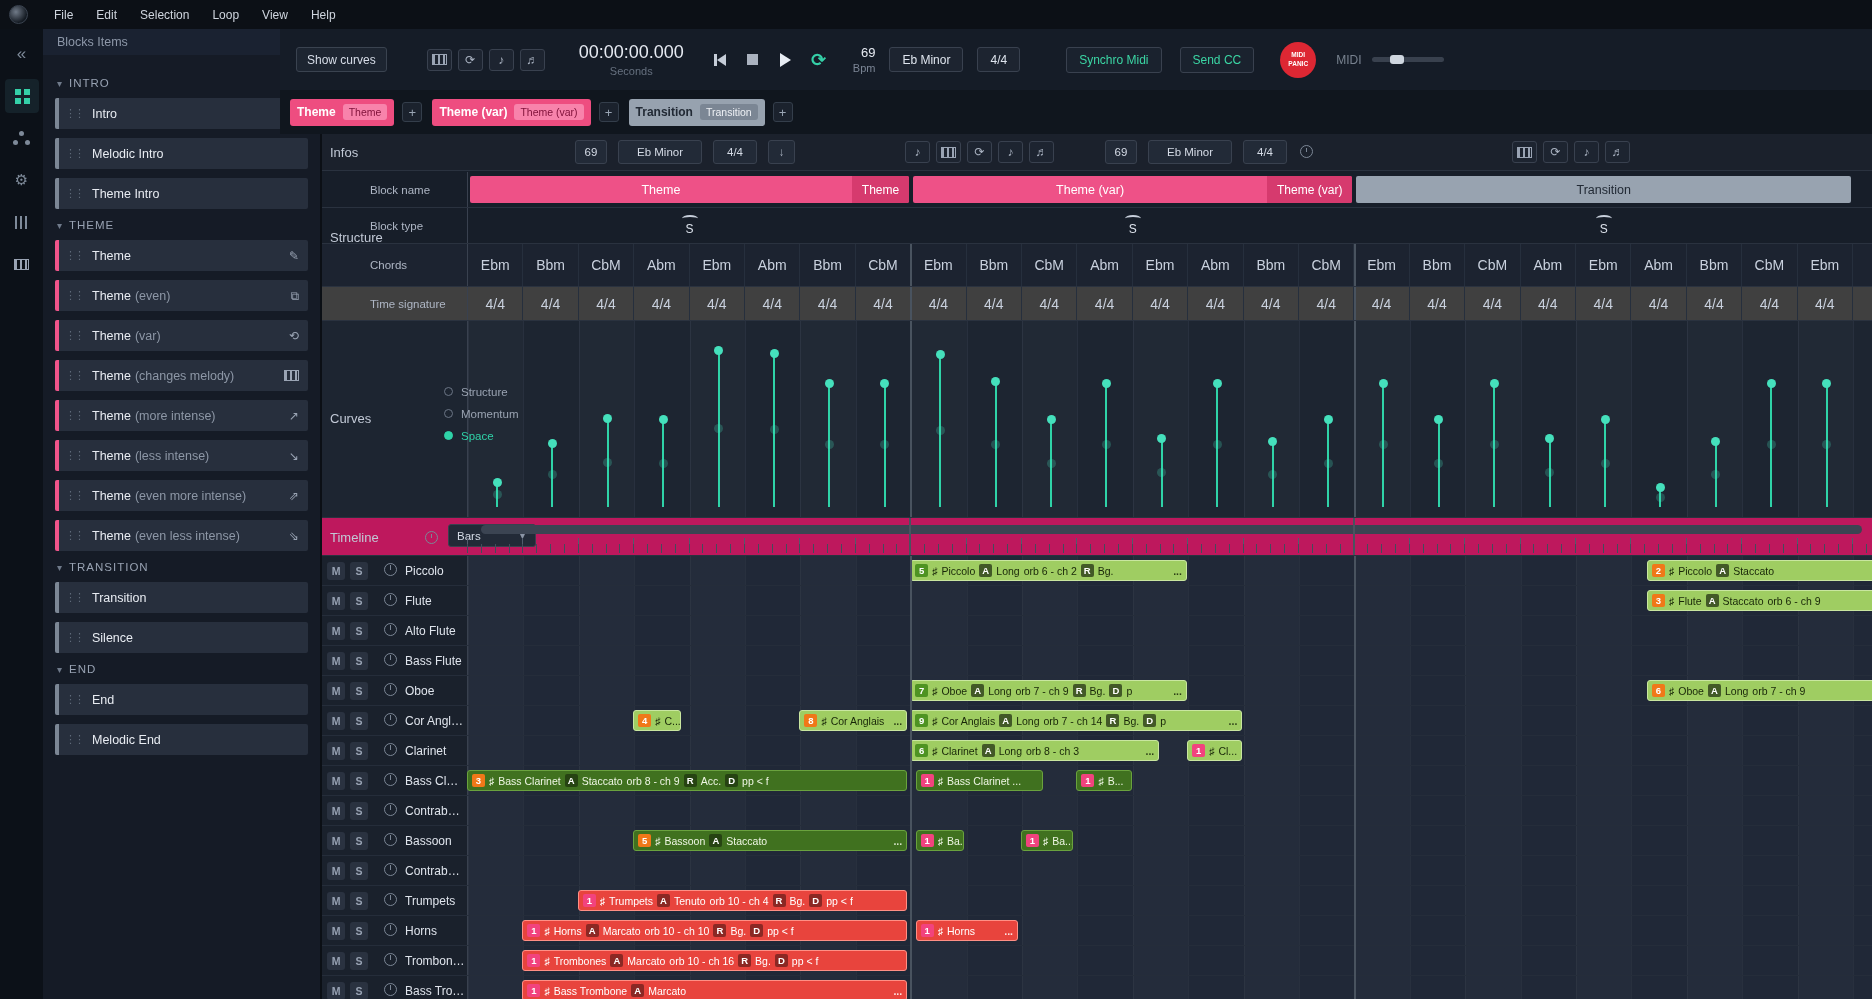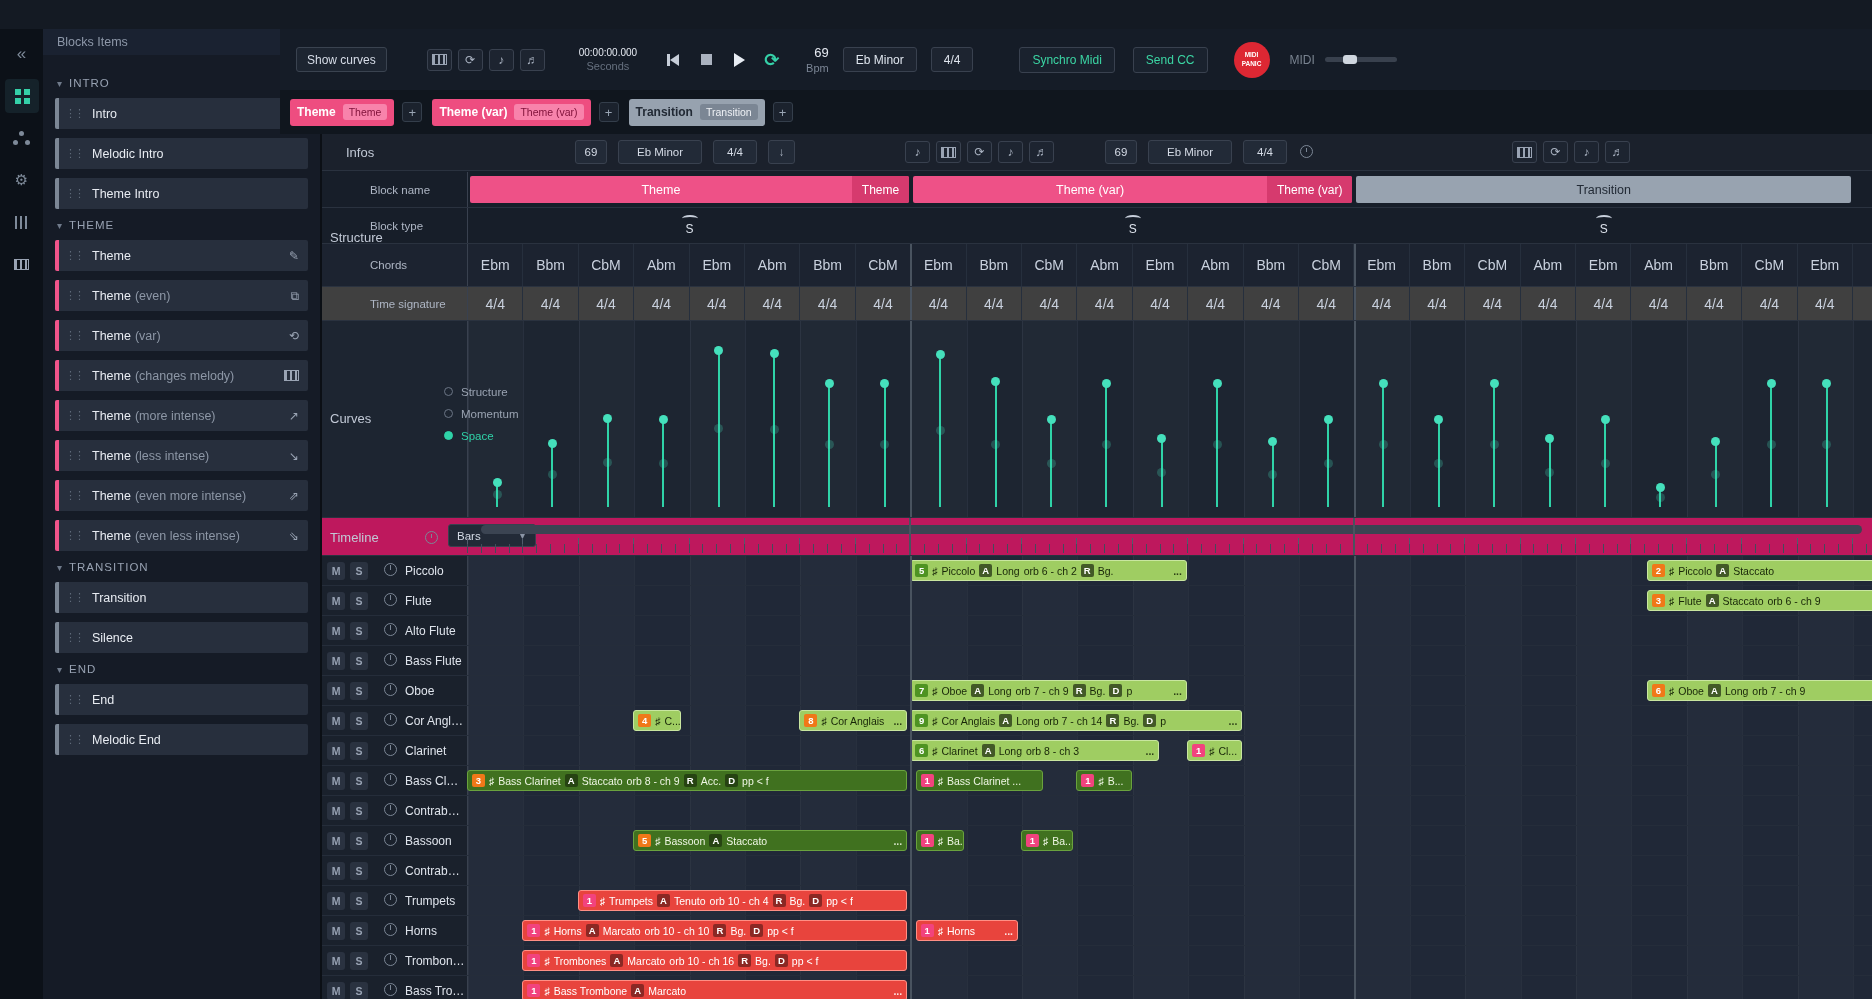--- a/index.html
+++ b/index.html
@@ -32,21 +32,21 @@
 
   
   #toolbar{position:absolute;left:280px;top:29px;right:0;height:61px;background:#151c27;
            display:flex;align-items:center;z-index:20;}
   .tbtn{margin-left:16px;height:25px;padding:0 10px;border:1px solid #3a4350;border-radius:3px;
         background:#1d2531;display:flex;align-items:center;color:#d7dde8;font-size:12px;}
   .ticons{display:flex;gap:6px;margin-left:40px;}
   .ibox{width:25px;height:22px;border:1px solid #39414f;border-radius:3px;background:#1d2430;
         display:flex;align-items:center;justify-content:center;color:#aab3c2;font-size:12px;}
   .timebox{margin-left:34px;text-align:center;}
-  .tval{color:#e6eaf2;font-size:10px;}
+  .tval{color:#e6eaf2;font-size:18px;}
   .tunit{color:#66707f;font-size:11px;margin-top:2px;}
   .transport{display:flex;align-items:center;gap:13px;margin-left:26px;}
   .tp{display:flex;align-items:center;justify-content:center;width:20px;height:20px;}
   .i-bar{width:2.5px;height:12px;background:#c6cdd8;display:inline-block;}
   .i-tri-l{width:0;height:0;border-top:6px solid transparent;border-bottom:6px solid transparent;
            border-right:9px solid #c6cdd8;display:inline-block;}
   .i-stop{width:11px;height:11px;background:#aab2bf;display:inline-block;}
   .i-play{width:0;height:0;border-top:7px solid transparent;border-bottom:7px solid transparent;
           border-left:11px solid #e8edf4;display:inline-block;}
   .tp.loop{color:#35d0a8;font-size:18px;font-weight:bold;}
@@ -183,20 +183,31 @@
   .clip.red .tag,.clip.dark .tag{background:rgba(0,0,0,0.40);color:#fff;}
   .sharp{font-weight:bold;flex:0 0 auto;}
   .ctxt{flex:0 0 auto;}
   .cdots{margin-left:auto;font-weight:bold;opacity:.85;flex:0 0 auto;}
 </style>
 </head>
 <body>
 
 <div id="app">
 
+  <div id="menubar">
+    <div class="logo"></div>
+    <div class="menu-items">
+        <div class="menu-item">File</div>
+        <div class="menu-item">Edit</div>
+        <div class="menu-item">Selection</div>
+        <div class="menu-item">Loop</div>
+        <div class="menu-item">View</div>
+        <div class="menu-item">Help</div>
+      </div>
+  </div>
 
   <div id="leftstrip">
     <div class="strip-ic" style="font-size:17px;">«</div>
     <div class="strip-ic active">
         <span class="sq4"></span>
       </div>
     <div class="strip-ic">
         <span class="tree-dots"></span>
       </div>
     <div class="strip-ic">⚙</div>
@@ -383,21 +394,21 @@
           <span class="btab-label">Transition</span>
           <span class="btab-badge">Transition</span>
         </div>
         <div class="btab-plus">+</div>
       </div>
     </div>
 
   <div id="main">
 
     <div id="infosrow">
-      <span class="seclabel" style="left:24px;top:11px;">Infos</span>
+      <span class="seclabel" style="left:8px;top:11px;">Infos</span>
       <span class="inf-box" style="left:253px;width:32px;">69</span>
       <span class="inf-box" style="left:296px;width:84px;">Eb Minor</span>
       <span class="inf-box" style="left:391px;width:44px;">4/4</span>
       <span class="inf-box" style="left:446px;width:27px;color:#aab3c2;">↓</span>
       <span class="inf-icons" style="left:583px;">
           <span class="ibox">♪</span>
           <span class="ibox">
             <span class="mi-piano"></span>
           </span>
           <span class="ibox">⟳</span>

